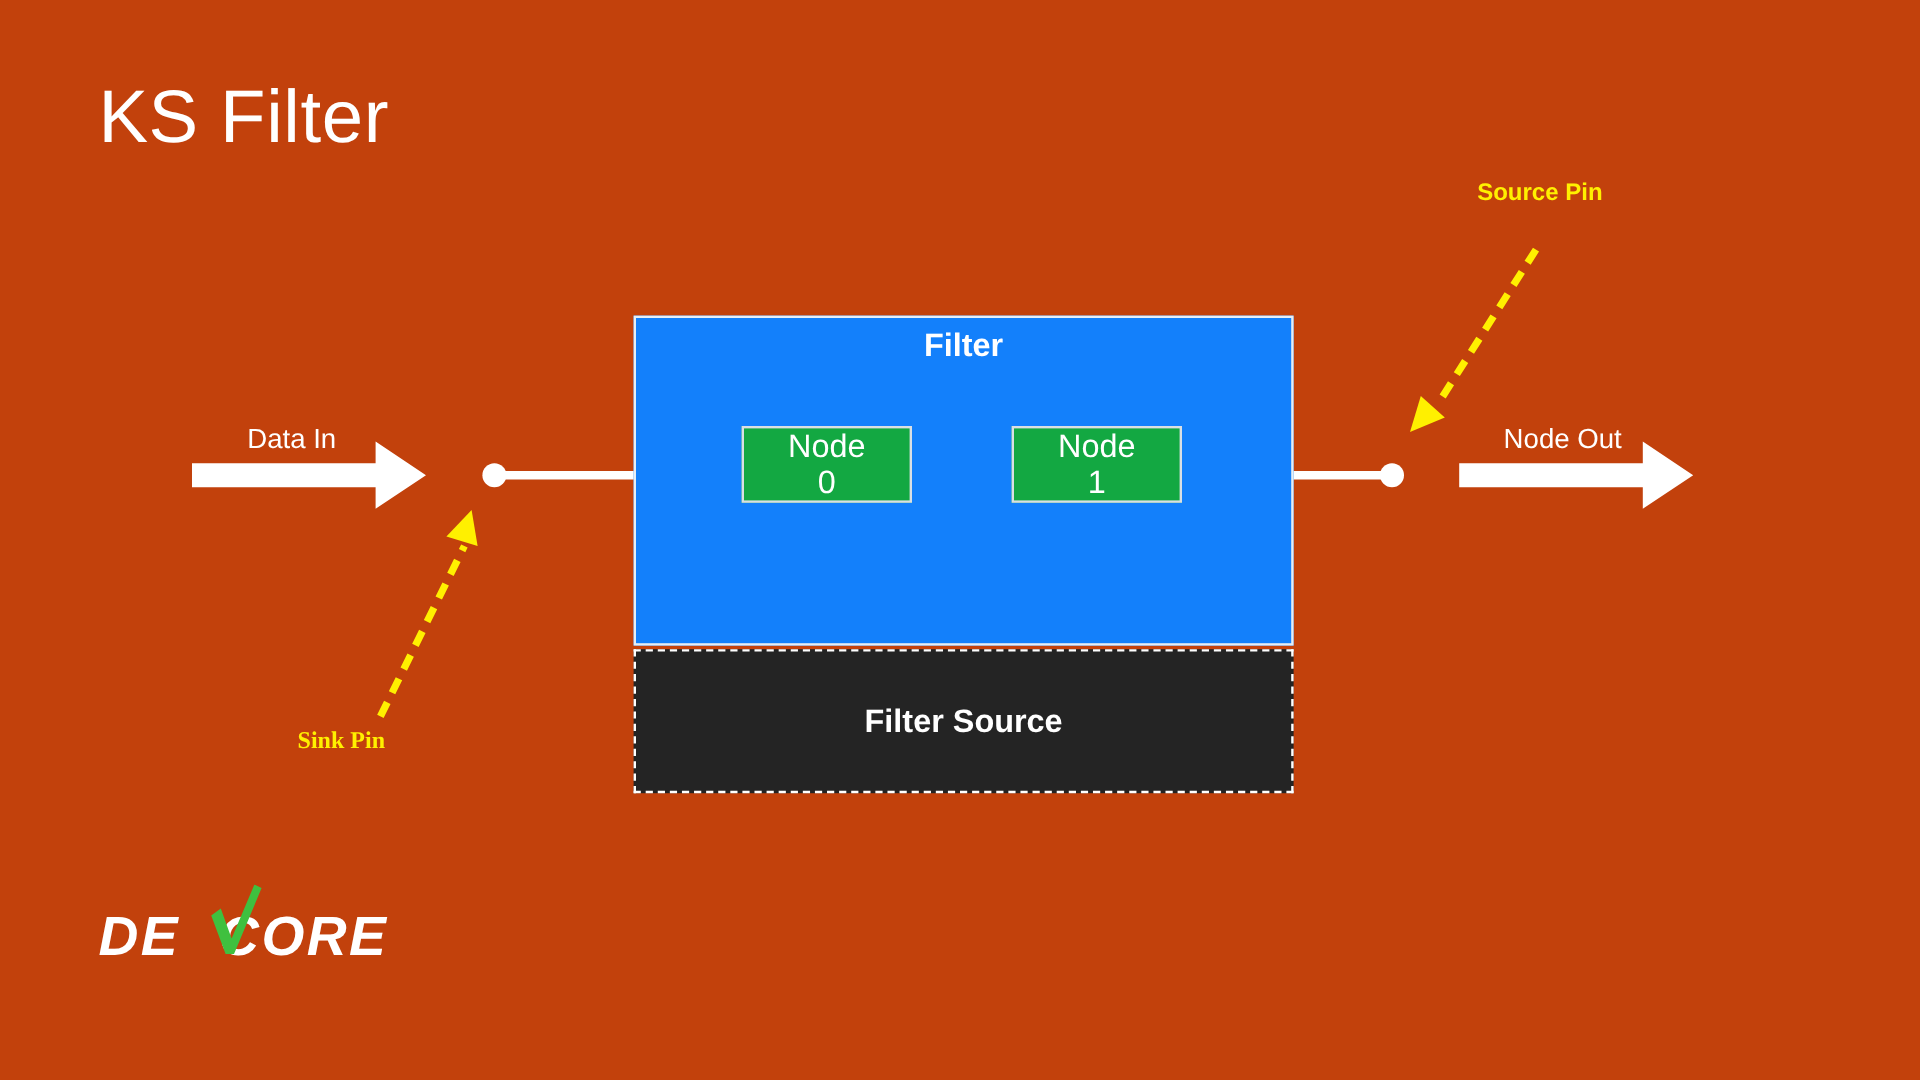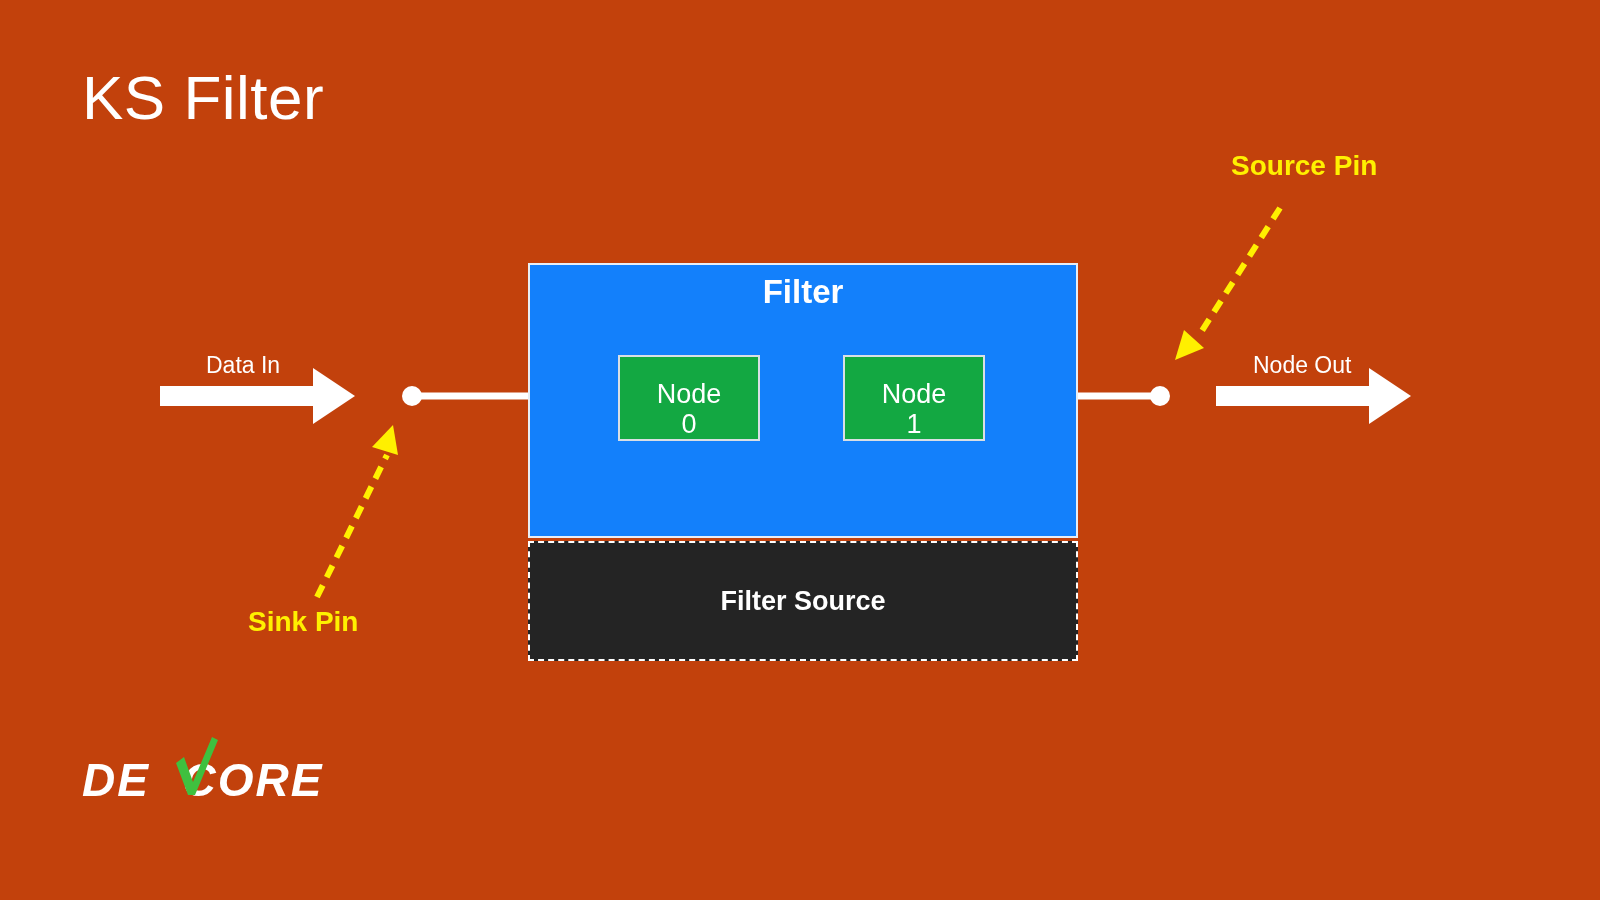--- a/index.html
+++ b/index.html
@@ -33,35 +33,35 @@
     left:528px; top:263px;
     width:550px; height:275px;
     background:#1380fb;
     border:2px solid #e8eef5;
   }
   .filter-label {
     position:absolute;
     left:0; top:8px;
     width:100%;
     text-align:center;
-    font-size:33px;
+    font-size:27px;
     font-weight:bold;
     color:#ffffff;
   }
 
   
   .node {
     position:absolute;
-    width:142px; height:86px;
+    width:142px; height:64px;
     background:#13a842;
     border:2px solid #d9dfe4;
     display:flex;
     flex-direction:column;
     align-items:center;
-    justify-content:flex-end;
+    justify-content:flex-start;
     line-height:1.12;
   }
   .node span {
     font-size:27px;
     color:#ffffff;
     display:block;
     text-align:center;
   }
   #node-0 { left:618px; top:355px; }
   #node-1 { left:843px; top:355px; }
@@ -90,26 +90,26 @@
     font-weight:normal;
     color:#ffffff;
     white-space:nowrap;
   }
   #data-in-label  { left:206px;  top:352px; }
   #data-out-label { left:1253px; top:352px; }
 
   
   .pin-label {
     position:absolute;
-    font-size:28px;
+    font-size:20px;
     font-weight:bold;
     color:#fff000;
     white-space:nowrap;
   }
-  #sink-pin-label   { left:248px;  top:606px; }
+  #sink-pin-label   { left:248px;  top:606px;font-family:Liberation Serif, serif; }
   #source-pin-label { left:1231px; top:150px; }
 
   
   .footer-url {
     position:absolute;
     left:967px; top:833px;
     font-size:15px;
     color:#d8d8d8;
     white-space:nowrap;
   }

